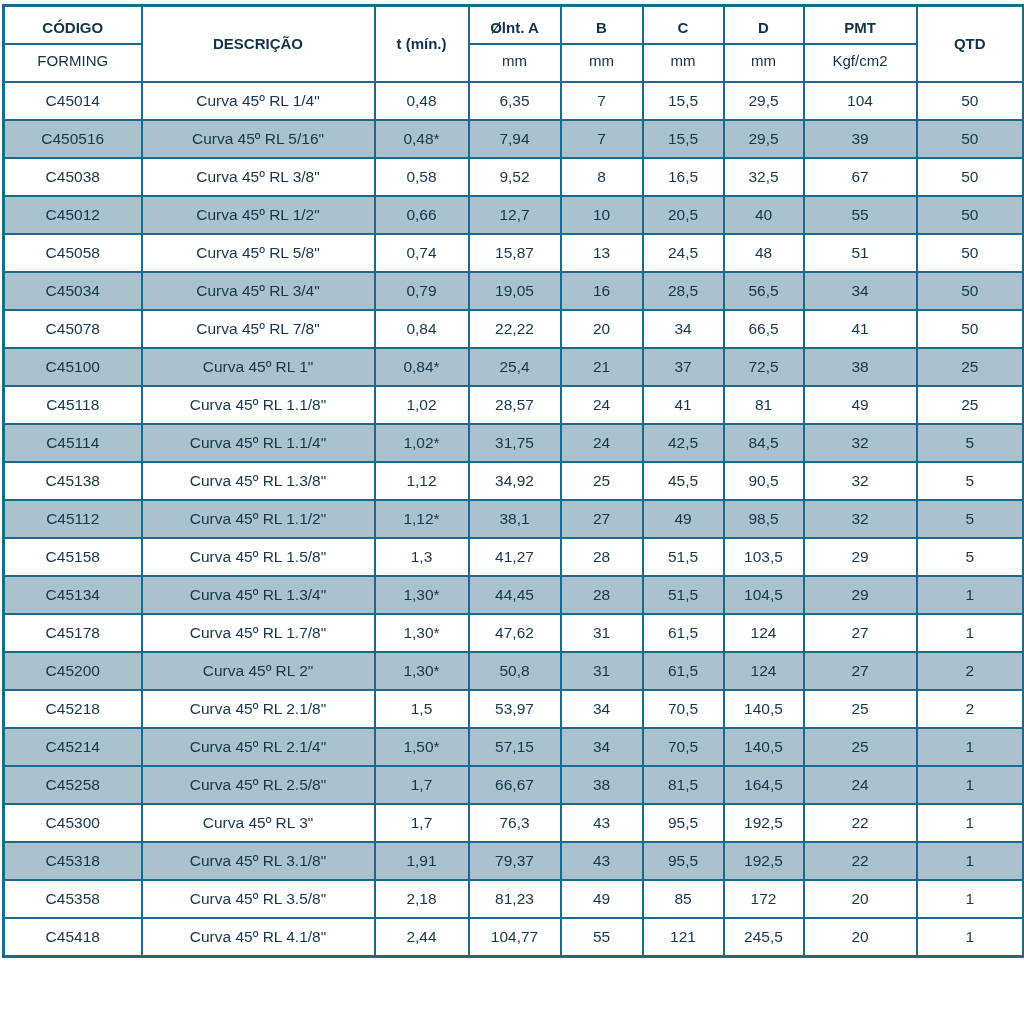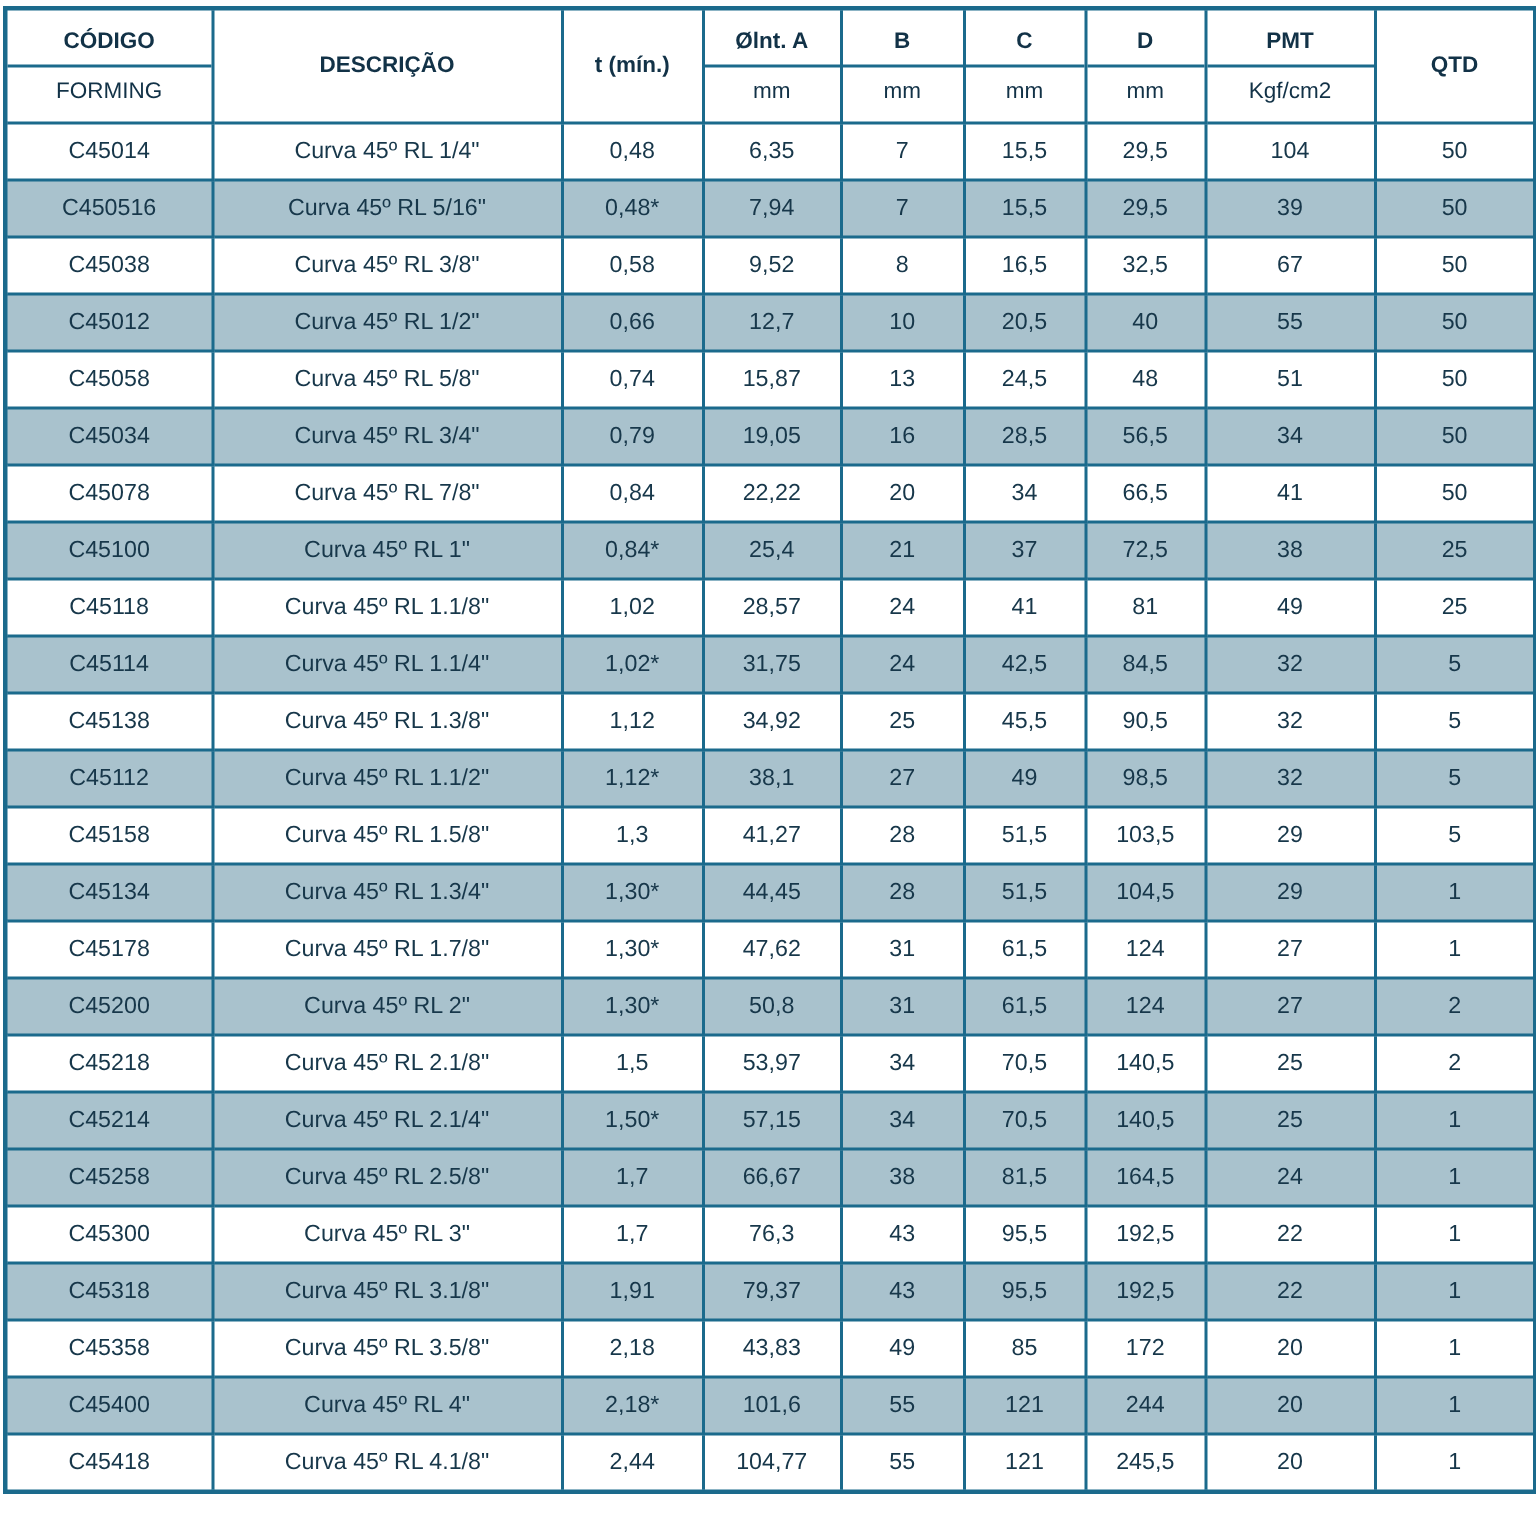--- a/index.html
+++ b/index.html
@@ -369,35 +369,24 @@
           <td>43</td>
           <td>95,5</td>
           <td>192,5</td>
           <td>22</td>
           <td>1</td>
         </tr>
         <tr class="even">
           <td class="code">C45358</td>
           <td class="desc">Curva 45º RL 3.5/8"</td>
           <td>2,18</td>
-          <td>43,83</td>
+          <td>81,23</td>
           <td>49</td>
           <td>85</td>
           <td>172</td>
-          <td>20</td>
-          <td>1</td>
-        </tr>
-        <tr class="odd">
-          <td class="code">C45400</td>
-          <td class="desc">Curva 45º RL 4"</td>
-          <td>2,18*</td>
-          <td>101,6</td>
-          <td>55</td>
-          <td>121</td>
-          <td>244</td>
           <td>20</td>
           <td>1</td>
         </tr>
         <tr class="even">
           <td class="code">C45418</td>
           <td class="desc">Curva 45º RL 4.1/8"</td>
           <td>2,44</td>
           <td>104,77</td>
           <td>55</td>
           <td>121</td>

